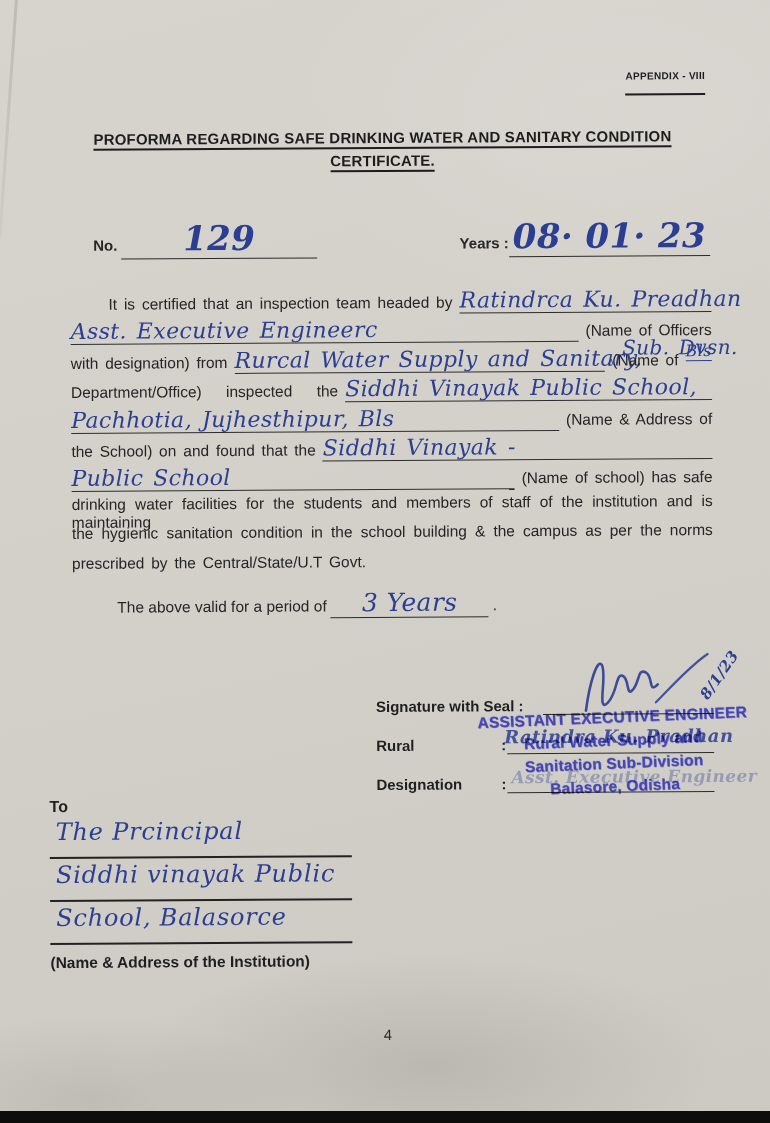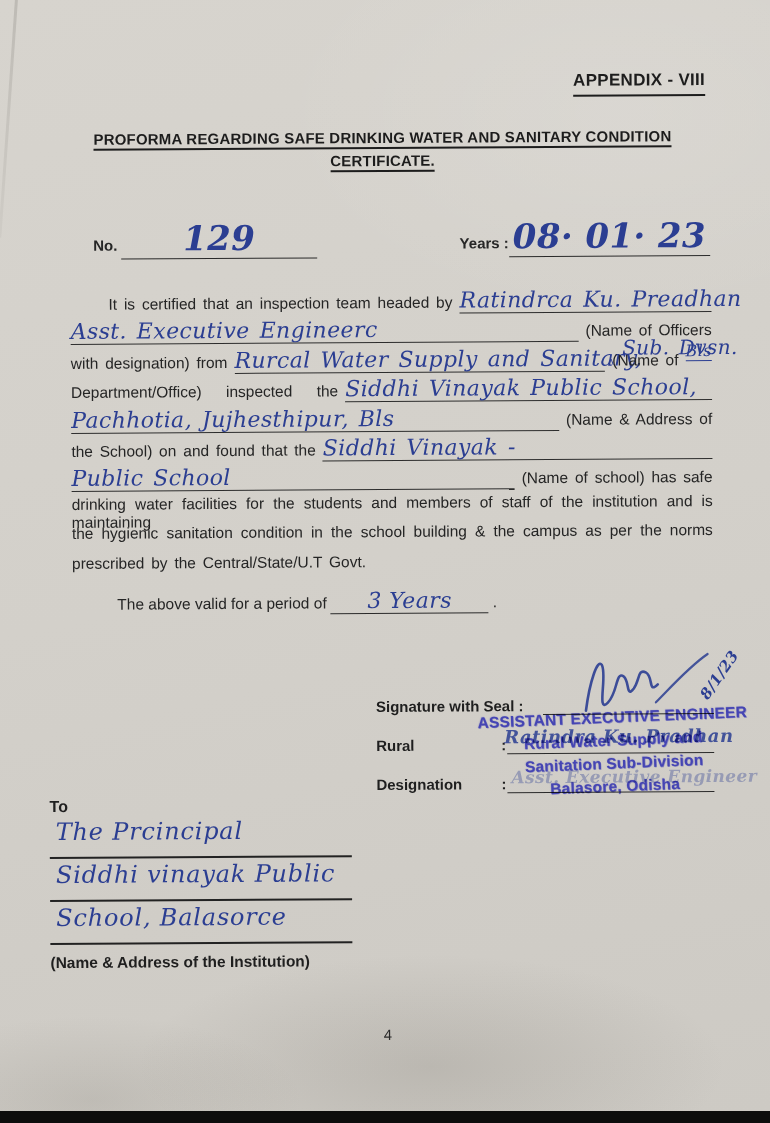--- a/index.html
+++ b/index.html
@@ -8,22 +8,22 @@
   .paper{position:absolute;left:0;top:0;width:770px;height:1111px;
     background:
       radial-gradient(ellipse 420px 160px at 56% 96%, rgba(110,105,96,.20), transparent 70%),
       radial-gradient(ellipse 300px 120px at 12% 99%, rgba(110,105,96,.16), transparent 70%),
       radial-gradient(ellipse 500px 300px at 80% 10%, rgba(255,255,255,.10), transparent 70%),
       linear-gradient(168deg,#d7d4ce 0%,#d3d0ca 50%,#cdcac4 100%);}
   .sheet-edge{position:absolute;left:7px;top:-12px;width:3px;height:250px;
       background:linear-gradient(to bottom,#bdbab4,#cfccc6);transform:rotate(4deg);}
   .content{position:absolute;inset:0;transform:rotate(-0.35deg);color:#262626;}
 
-  .appendix{position:absolute;top:72px;right:62px;font-size:17px;font-weight:700;
-      color:#1d1d1d;border-bottom:2px solid #1d1d1d;padding-bottom:4px;letter-spacing:.3px;}
+  .appendix{position:absolute;top:72px;right:62px;font-size:10px;font-weight:700;
+      color:#1d1d1d;border-bottom:2px solid #1d1d1d;padding-bottom:12px;letter-spacing:.3px;}
   .title{position:absolute;top:126px;left:0;right:0;text-align:center;font-weight:700;
       font-size:15px;color:#1c1c1c;line-height:23px;letter-spacing:.2px;}
   .title .u{border-bottom:2px solid #1c1c1c;padding-bottom:1px;}
 
   .meta{position:absolute;top:194px;left:95px;right:58px;display:flex;
       justify-content:space-between;align-items:baseline;font-size:15px;font-weight:700;}
   .meta .grp{display:flex;align-items:baseline;}
   .no-rule{display:inline-block;width:196px;border-bottom:1.8px solid #2a2a2a;
       text-align:center;margin-left:4px;}
   .date-rule{border-bottom:1.8px solid #2a2a2a;padding:0 4px;margin-top:23px;}
@@ -46,21 +46,21 @@
   .printed{white-space:nowrap;}
   .rel{position:relative;white-space:nowrap;}
   .super-hand{position:absolute;top:-16px;left:-10px;font-size:20px;margin-left:20px;}
   .caret{position:absolute;left:-4px;top:3px;font-size:11px;color:#2b3e92;}
   .raised{position:relative;top:-9px;border-bottom:1.5px solid #2b3e92;font-style:italic;}
 
   .validity{position:absolute;top:588px;left:117px;display:flex;align-items:baseline;
       font-size:15.5px;gap:2px;color:#252525;}
   .validity .vrule{display:inline-block;width:158px;border-bottom:1.8px solid #2a2a2a;
       text-align:center;margin:0 2px;}
-  .hw-val{font-size:22px;}
+  .hw-val{font-size:25px;}
 
   .sig{position:absolute;left:375px;top:684px;width:338px;font-size:15px;font-weight:700;
       color:#1f1f1f;}
   .srow{position:relative;height:39px;}
   .srow .lab{position:absolute;left:0;bottom:8px;white-space:nowrap;}
   .srow .colon{position:absolute;left:125px;bottom:8px;}
   .srow .rule{position:absolute;right:0;bottom:7px;border-bottom:1.8px solid #2a2a2a;}
   .rule-seal{left:167px;}
   .rule-mid{left:131px;}
   .name-hand{position:absolute;left:128px;top:4px;font-size:18px;opacity:.85;z-index:1;}

